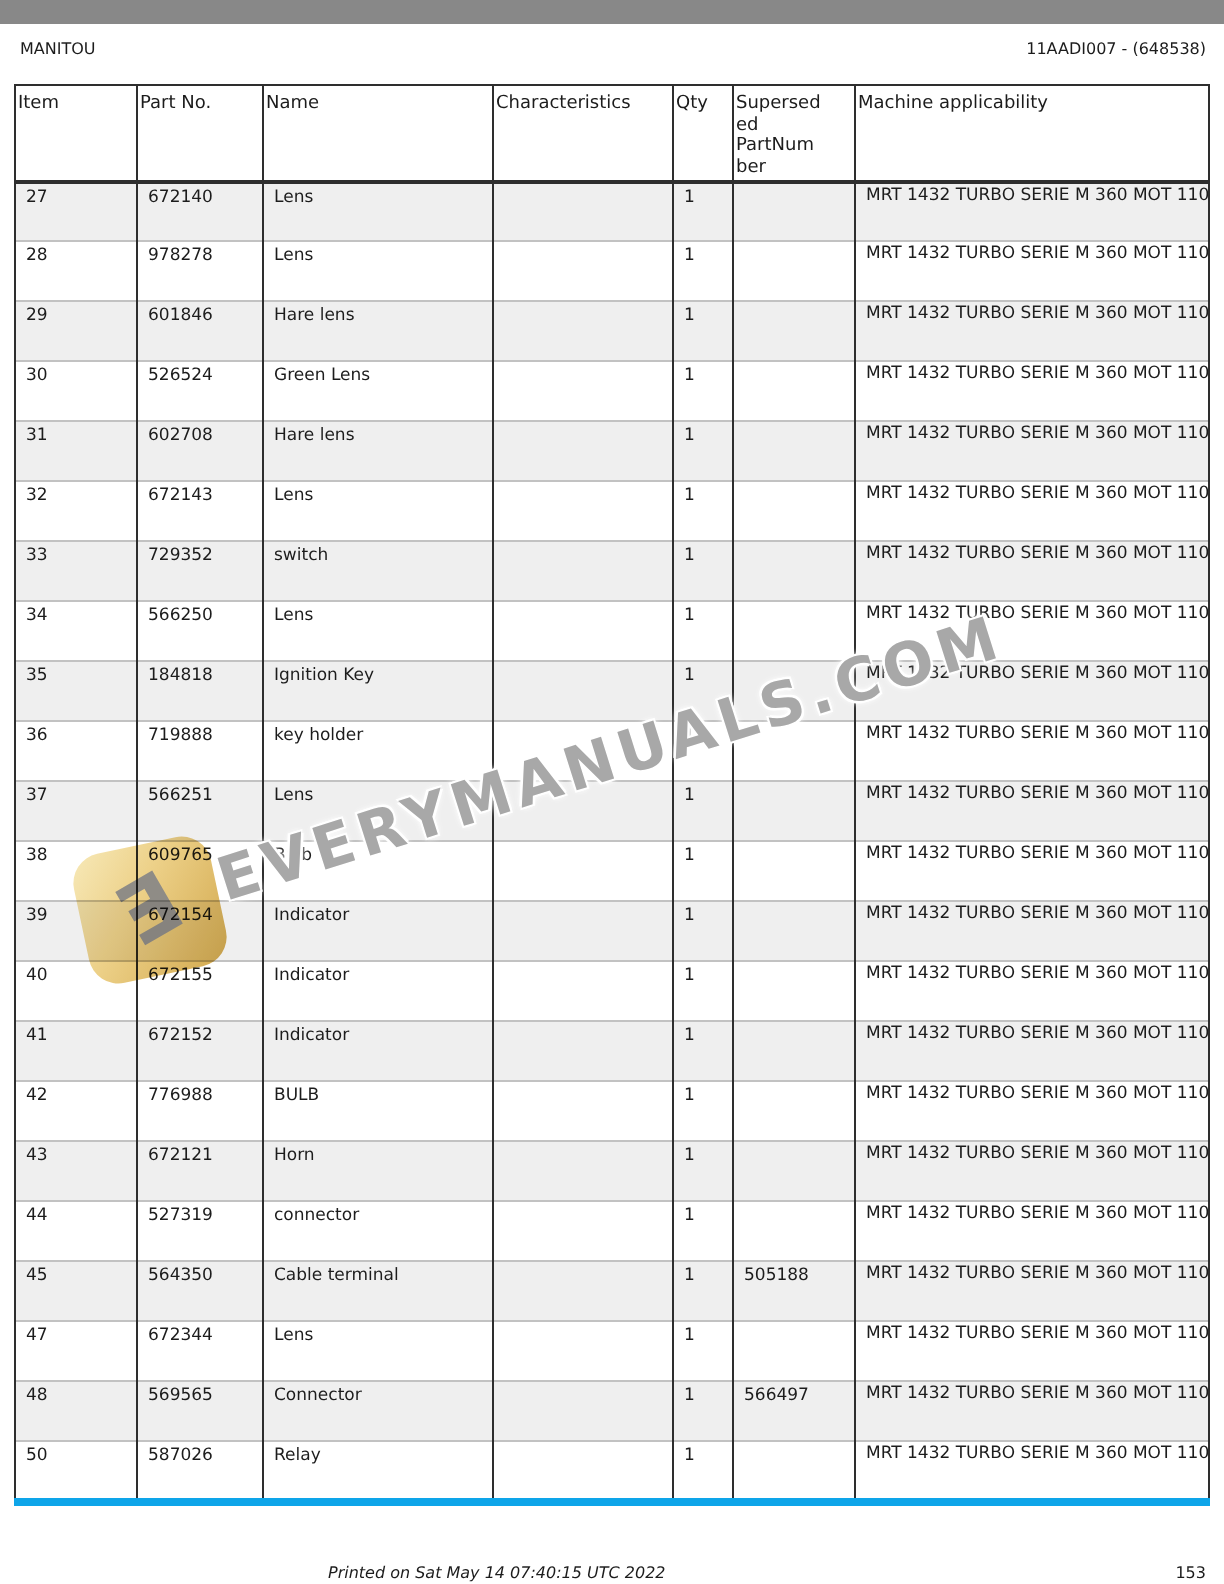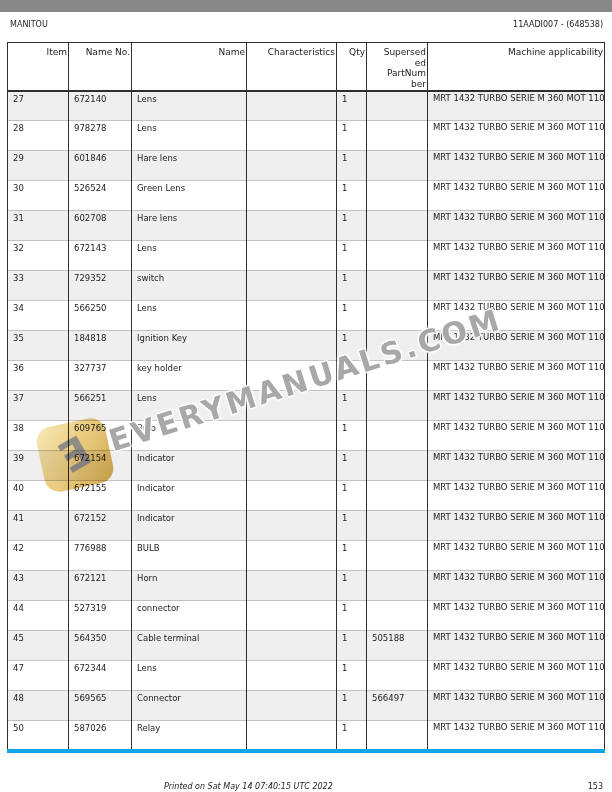--- a/index.html
+++ b/index.html
@@ -13,21 +13,21 @@
 
   table.parts {
     position:absolute; left:7px; top:30px; width:597px;
     border-collapse:collapse; table-layout:fixed;
   }
   table.parts th, table.parts td {
     border-left:1px solid #2e2e2e; border-right:1px solid #2e2e2e;
   }
   table.parts thead tr { height:48px; }
   table.parts th {
-    font-size:9px; font-weight:normal; text-align:right; vertical-align:top;
+    font-size:9px; font-weight:normal; text-align:left; vertical-align:top;
     padding:4px 1px 0 1px; border-top:1px solid #2e2e2e; border-bottom:2px solid #2e2e2e;
     line-height:10.5px; background:#fff;
   }
   th.wrap { white-space:pre-line; }
   table.parts tbody tr { height:30px; }
   table.parts td {
     font-size:8.5px; vertical-align:top; padding:2px 0 0 5px;
     white-space:nowrap; overflow:hidden; background:#fff;
   }
   table.parts tbody tr + tr td { border-top:1px solid #c2c2c2; }
@@ -73,21 +73,21 @@
         <col style="width:63px">
         <col style="width:115px">
       <col style="width:90px">
         <col style="width:30px">
         <col style="width:61px">
       <col style="width:177px">
     </colgroup>
     <thead>
       <tr>
         <th>Item</th>
-        <th>Name No.</th>
+        <th>Part No.</th>
         <th>Name</th>
         <th>Characteristics</th>
         <th>Qty</th>
         <th class="wrap">Supersed
 ed
 PartNum
 ber</th>
         <th>Machine applicability</th>
       </tr>
     </thead>
@@ -168,21 +168,21 @@
           <td>35</td>
           <td>184818</td>
           <td>Ignition Key</td>
           <td></td>
           <td>1</td>
           <td></td>
           <td class="machine">MRT 1432 TURBO SERIE M 360 MOT 1104D 44T E3</td>
         </tr>
         <tr>
           <td>36</td>
-          <td>327737</td>
+          <td>719888</td>
           <td>key holder</td>
           <td></td>
           <td>1</td>
           <td></td>
           <td class="machine">MRT 1432 TURBO SERIE M 360 MOT 1104D 44T E3</td>
         </tr>
         <tr class="shade">
           <td>37</td>
           <td>566251</td>
           <td>Lens</td>

